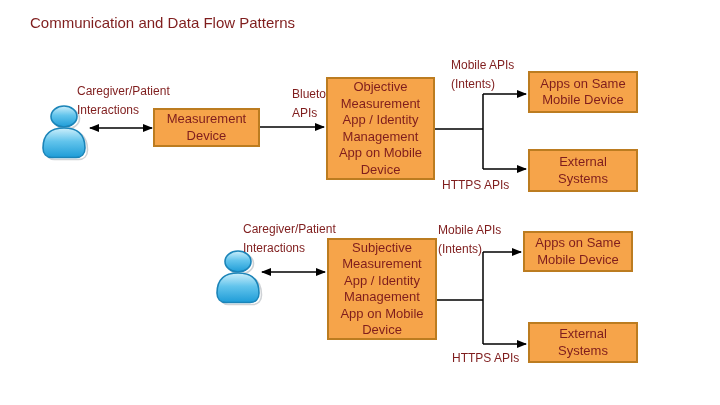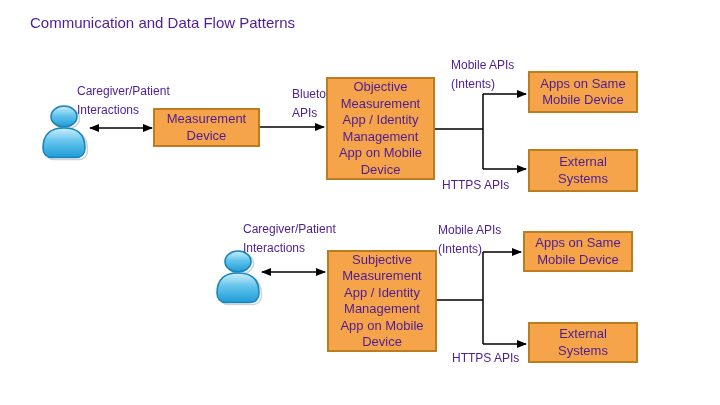--- a/index.html
+++ b/index.html
@@ -1,21 +1,21 @@
 <!DOCTYPE html>
 <html style="--box-fill: #F6A44A; --box-border: #BC7C20; --connector: #000000; --person-blue: #3FB1E6;"><head>
 <meta charset="utf-8">
 <style>
   html,body{margin:0;padding:0;background:#ffffff;}
   .canvas{
     position:relative;
     width:696px;height:405px;
     background:#ffffff;
     font-family:"Liberation Sans","DejaVu Sans",sans-serif;
-    color:#4c1d95;
+    color:#7f1d1d;
     overflow:hidden;
   }
   .title{
     position:absolute;left:30px;top:13px;
     font-size:15px;line-height:19px;
     white-space:pre-line;
   }
   .lbl{
     position:absolute;
     font-size:12px;line-height:19px;
@@ -103,21 +103,21 @@
 Mobile Device</div>
   <div class="box" style="left:528px;top:149px;width:110px;height:43px;">External
 Systems</div>
 
   <div class="lbl" style="left:243px;top:220px;">Caregiver/Patient
 Interactions</div>
   <div class="lbl" style="left:438px;top:221px;">Mobile APIs
 (Intents)</div>
   <div class="lbl" style="left:452px;top:349px;">HTTPS APIs</div>
 
-  <div class="box" style="left:327px;top:250px;width:110px;height:102px;">Subjective
+  <div class="box" style="left:327px;top:238px;width:110px;height:102px;">Subjective
 Measurement
 App / Identity
 Management
 App on Mobile
 Device</div>
   <div class="box" style="left:523px;top:231px;width:110px;height:41px;">Apps on Same
 Mobile Device</div>
   <div class="box" style="left:528px;top:322px;width:110px;height:41px;">External
 Systems</div>
 

